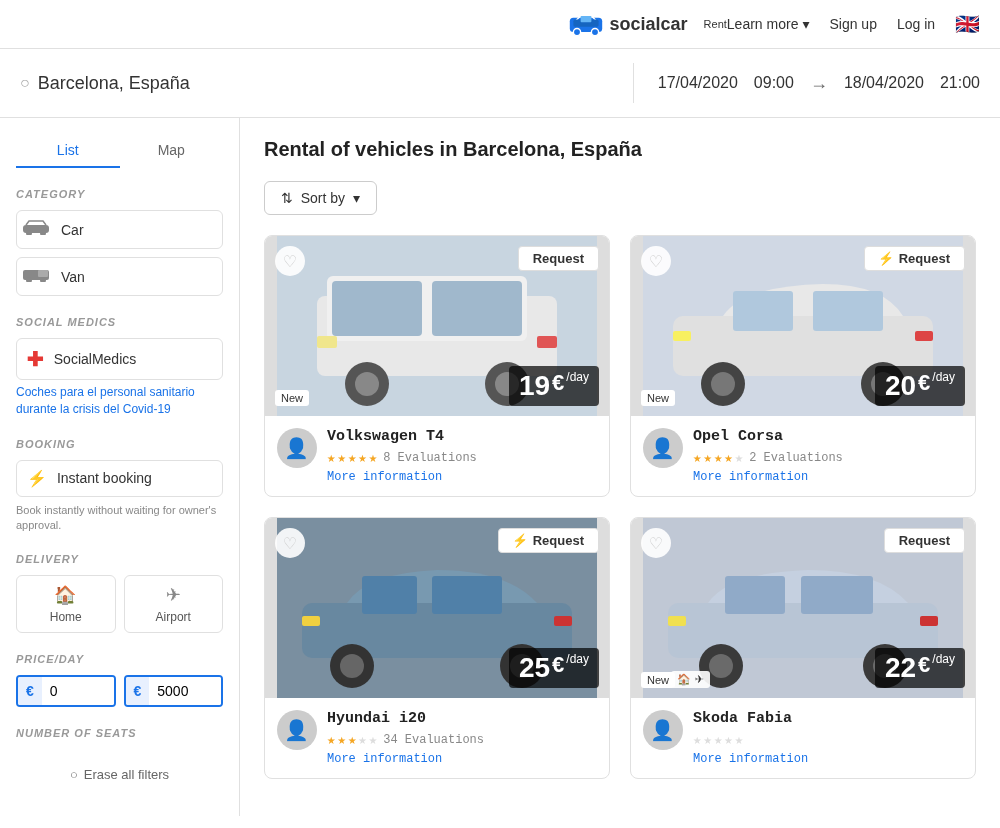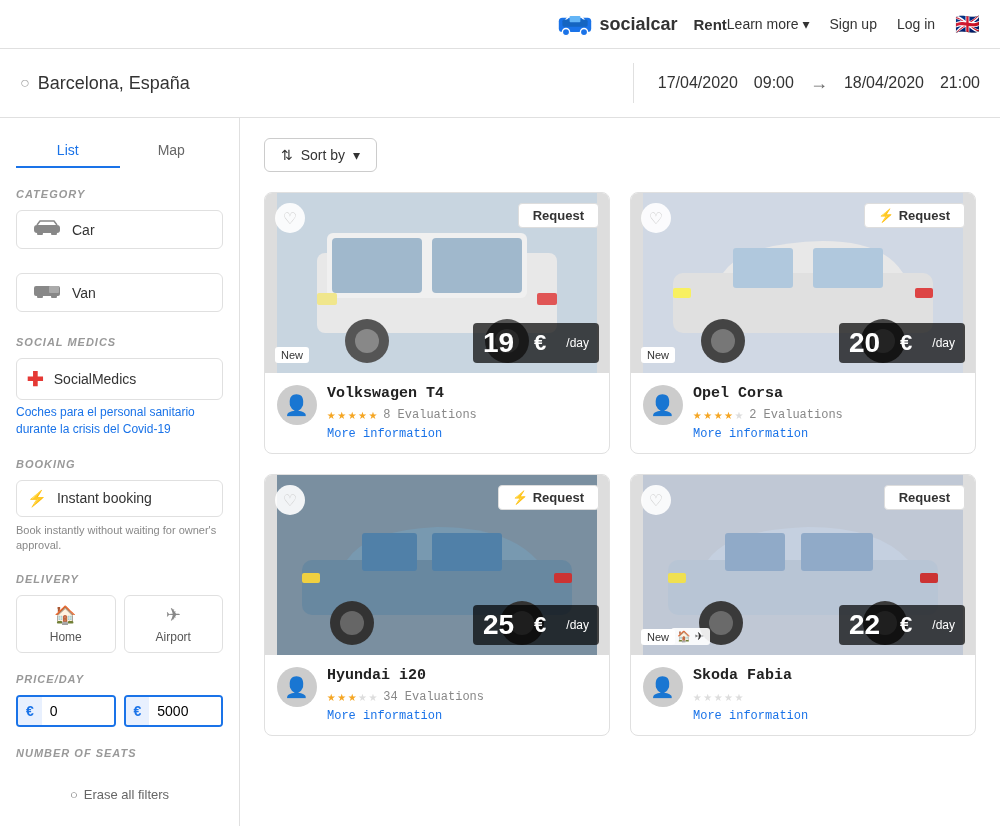--- a/index.html
+++ b/index.html
@@ -5,21 +5,21 @@
     * { box-sizing: border-box; margin: 0; padding: 0; }
     body { font-family: -apple-system, BlinkMacSystemFont, 'Segoe UI', Arial, sans-serif; font-size: 14px; color: #333; background: #fff; }
 
     
     .header { display: flex; align-items: center; justify-content: flex-end; padding: 10px 20px; border-bottom: 1px solid #e0e0e0; }
     .header-left { display: flex; align-items: center; gap: 16px; }
     .logo { display: flex; align-items: center; gap: 6px; }
     .logo-icon { width: 36px; height: 28px; }
     .logo-text { font-size: 18px; font-weight: 700; color: #1a73e8; }
     .logo-text span { color: #333; }
-    .nav-rent { font-size: 15px; color: #333; cursor: pointer; font-weight: bold; }
+    .nav-rent { font-size: 11px; color: #333; cursor: pointer; }
     .header-right { display: flex; align-items: center; gap: 20px; }
     .header-link { font-size: 14px; color: #333; cursor: pointer; display: flex; align-items: center; gap: 4px; }
     .flag { font-size: 20px; }
 
     
     .search-bar { display: flex; align-items: center; padding: 14px 20px; border-bottom: 1px solid #e0e0e0; gap: 0; }
     .location-section { display: flex; align-items: center; gap: 8px; flex: 1; }
     .location-icon { color: #aaa; font-size: 16px; }
     .location-text { font-size: 18px; color: #333; }
     .divider-v { width: 1px; height: 40px; background: #e0e0e0; margin: 0 24px; }
@@ -31,21 +31,21 @@
     .main-layout { display: flex; min-height: calc(100vh - 130px); }
 
     
     .sidebar { width: 240px; min-width: 240px; padding: 16px; border-right: 1px solid #e0e0e0; }
     .tabs { display: flex; margin-bottom: 20px; }
     .tab { flex: 1; text-align: center; padding: 8px 0; font-size: 14px; cursor: pointer; border-bottom: 2px solid transparent; color: #666; }
     .tab.active { color: #1a73e8; border-bottom: 2px solid #1a73e8; }
 
     .filter-section { margin-bottom: 20px; }
     .filter-label { font-size: 11px; font-weight: 700; letter-spacing: 1px; color: #999; margin-bottom: 10px; text-transform: uppercase; font-style: italic; }
-    .filter-option { display: flex; align-items: center; gap: 10px; padding: 8px 15px; border: 1px solid #e0e0e0; border-radius: 6px; margin-bottom: 24px; cursor: pointer; }
+    .filter-option { display: flex; align-items: center; gap: 10px; padding: 8px 4px; border: 1px solid #e0e0e0; border-radius: 6px; margin-bottom: 8px; cursor: pointer; }
     .filter-option-icon { font-size: 18px; color: #888; width: 30px; text-align: center; }
     .filter-option-label { font-size: 14px; color: #333; }
 
     .social-medics-box { display: flex; align-items: center; gap: 10px; padding: 8px 10px; border: 1px solid #e0e0e0; border-radius: 6px; cursor: pointer; }
     .red-cross { color: #e53935; font-size: 20px; font-weight: 700; }
     .social-medics-link { font-size: 12px; color: #1a73e8; line-height: 1.4; margin-top: 4px; cursor: pointer; }
 
     .instant-booking-box { display: flex; align-items: center; gap: 10px; padding: 8px 10px; border: 1px solid #e0e0e0; border-radius: 6px; cursor: pointer; margin-bottom: 6px; }
     .bolt-icon { color: #f5a623; font-size: 16px; }
     .booking-note { font-size: 11px; color: #888; line-height: 1.4; }
@@ -69,21 +69,21 @@
     .sort-button { display: flex; align-items: center; gap: 8px; padding: 8px 16px; border: 1px solid #ccc; border-radius: 6px; background: #fff; cursor: pointer; font-size: 14px; color: #333; }
 
     
     .car-grid { display: grid; grid-template-columns: 1fr 1fr; gap: 20px; }
     .car-card { border: 1px solid #e0e0e0; border-radius: 8px; overflow: hidden; background: #fff; }
     .car-image-wrap { position: relative; height: 180px; background: #ddd; overflow: hidden; }
     .heart-btn { position: absolute; top: 10px; left: 10px; width: 30px; height: 30px; background: rgba(255,255,255,0.9); border-radius: 50%; display: flex; align-items: center; justify-content: center; cursor: pointer; font-size: 16px; color: #ccc; border: none; }
     .request-badge { position: absolute; top: 10px; right: 10px; background: #fff; border: 1px solid #ddd; border-radius: 4px; padding: 4px 14px; font-size: 13px; font-weight: 700; color: #333; display: flex; align-items: center; gap: 4px; margin-left: 40px; }
     .request-badge.instant { background: #fff; }
     .bolt-yellow { color: #f5a623; }
-    .price-badge { position: absolute; bottom: 10px; right: 10px; background: rgba(0,0,0,0.7); color: #fff; border-radius: 4px; padding: 4px 10px; font-size: 13px; display: flex; align-items: center; gap: 20px; }
+    .price-badge { position: absolute; bottom: 10px; right: 10px; background: rgba(0,0,0,0.7); color: #fff; border-radius: 4px; padding: 4px 10px; font-size: 13px; display: flex; align-items: flex-start; gap: 2px; }
     .price-big { font-size: 28px; font-weight: 700; }
     .price-euro-sym { font-size: 22px; font-weight: 700; }
     .price-day { font-size: 12px; }
     .new-badge { position: absolute; bottom: 10px; left: 10px; background: #fff; color: #333; font-size: 11px; padding: 2px 6px; border-radius: 3px; }
     .car-info { padding: 12px; display: flex; align-items: flex-start; gap: 10px; }
     .avatar { width: 40px; height: 40px; border-radius: 50%; background: #ccc; overflow: hidden; flex-shrink: 0; display: flex; align-items: center; justify-content: center; font-size: 20px; }
     .car-details { flex: 1; font-family: Liberation Mono, monospace; }
     .car-name { font-size: 15px; font-weight: 700; color: #222; margin-bottom: 4px; }
     .stars { display: flex; align-items: center; gap: 2px; margin-bottom: 4px; }
     .star { color: #f5a623; font-size: 14px; }
@@ -224,20 +224,21 @@
     </div>
 
     <div class="erase-filters">
       <span>○</span>
       <span>Erase all filters</span>
     </div>
 
   </aside>
 
   <main class="content">
+    <h1 class="page-title">Rental of vehicles in Barcelona, España</h1>
 
     <div class="sort-bar">
       <button class="sort-button">
         <span>⇅</span>
         <span>Sort by</span>
         <span>▾</span>
       </button>
     </div>
 
     <div class="car-grid" id="car-grid">

